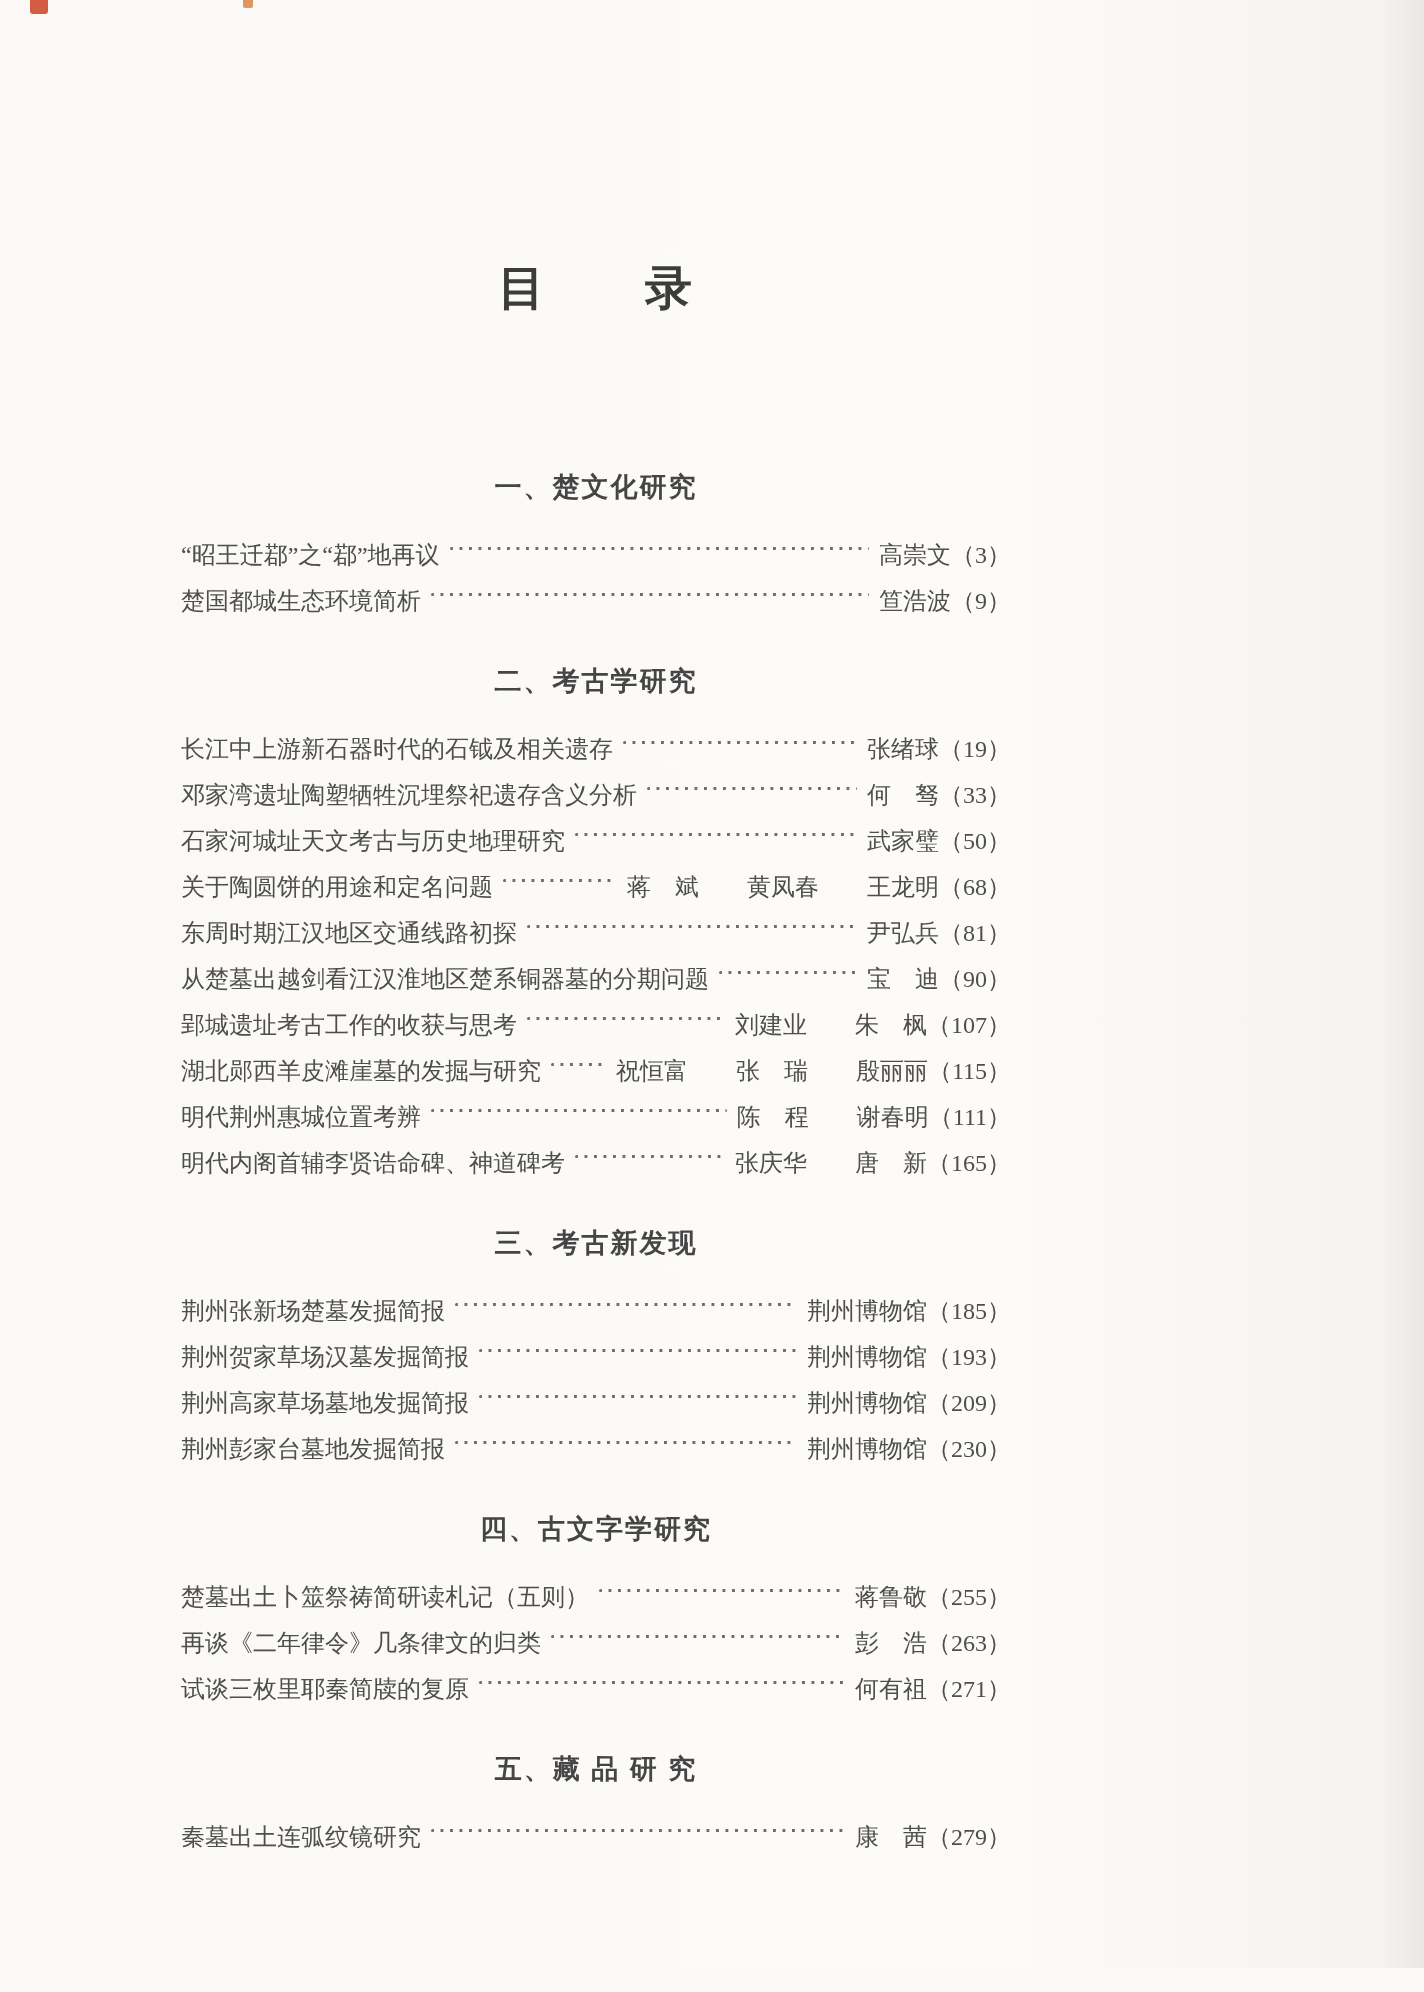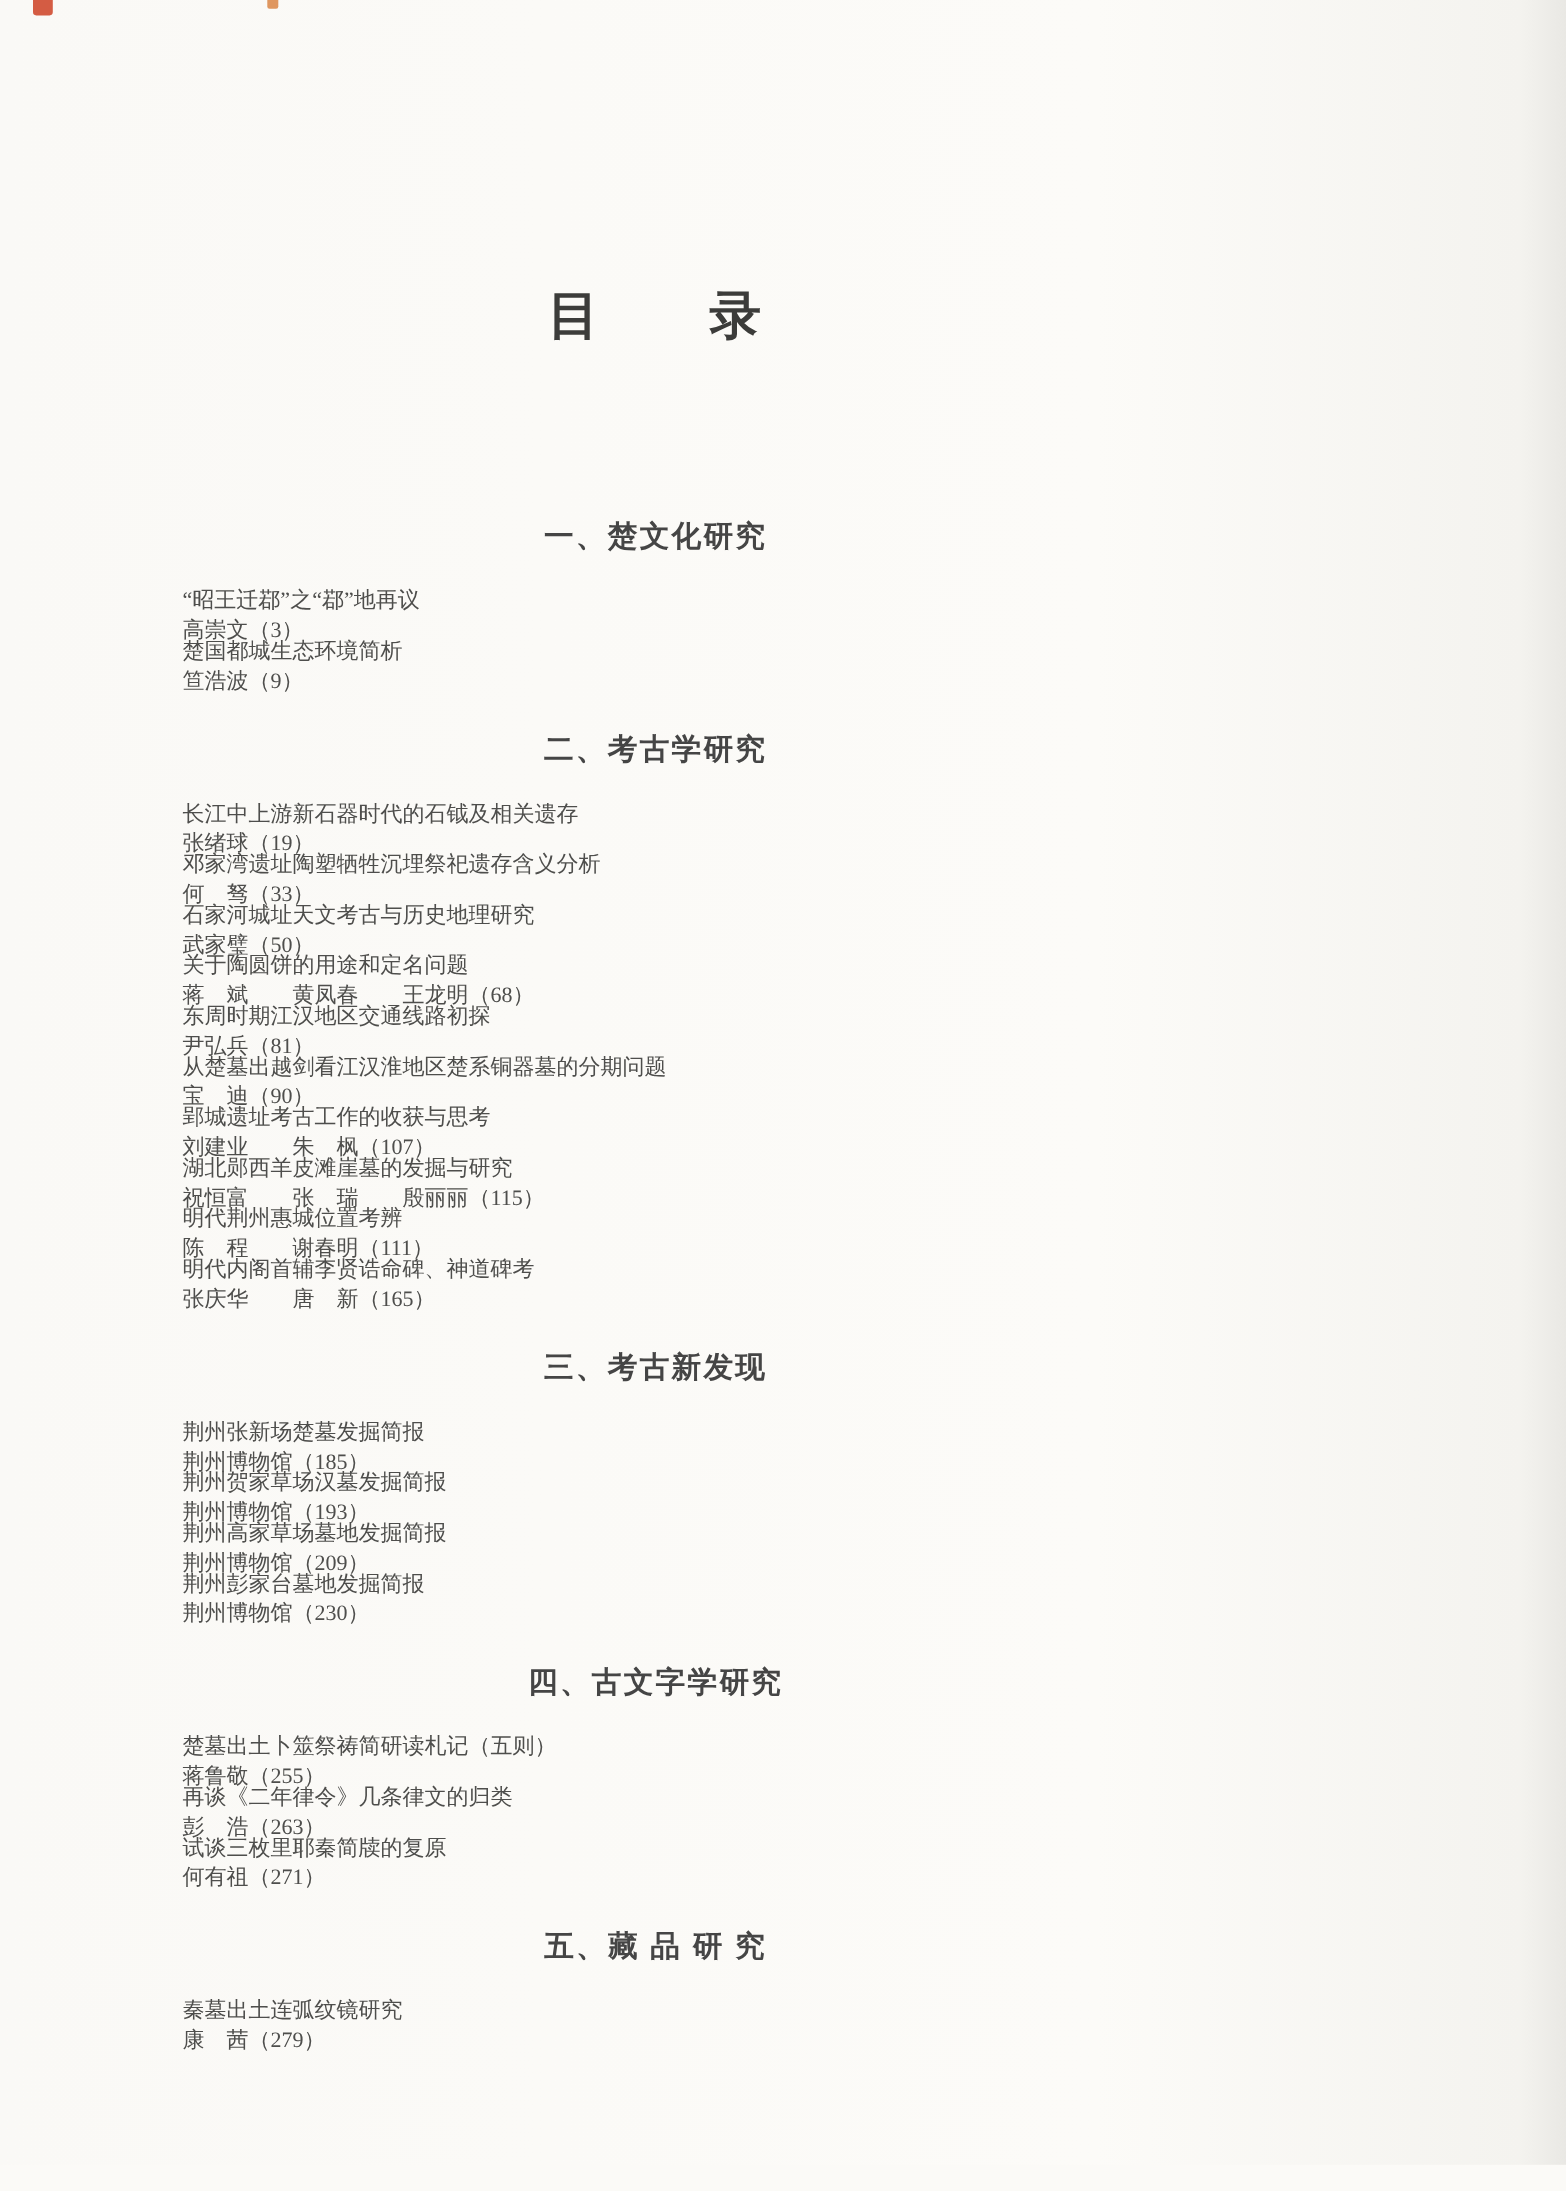--- a/index.html
+++ b/index.html
@@ -35,43 +35,42 @@
   .toc-title {
     margin: 258px 0 0 0;
     text-align: center;
     font-size: 47px;
     font-weight: 700;
     color: #3c3c3a;
     letter-spacing: 2px;
     white-space: pre;
     line-height: 60px;
   }
-  .toc-section { margin: 0; }
+  .toc-section { margin: 15px; }
   .section-heading {
     margin: 0;
     padding: 0;
     text-align: center;
     font-family: "Liberation Sans", sans-serif;
     font-size: 27px;
     font-weight: 700;
     color: #454545;
     letter-spacing: 2px;
     white-space: pre;
     line-height: 34px;
   }
   .h1-gap { margin-top: 152px; }
   .h-gap  { margin-top: 40px;  }
   .entries { margin-top: 28px; }
   .entry {
     display: flex;
-    align-items: flex-start;
+    align-items: center;
     height: 46px;
-    font-size: 20px;
+    font-size: 24px;
     color: #4e4e4c;
-    flex-direction: column;
   }
   .entry-title {
     white-space: pre;
     flex: 0 0 auto;
   }
   .dots {
     flex: 1 1 auto;
     height: 3px;
     margin: 0 10px;
     position: relative;

